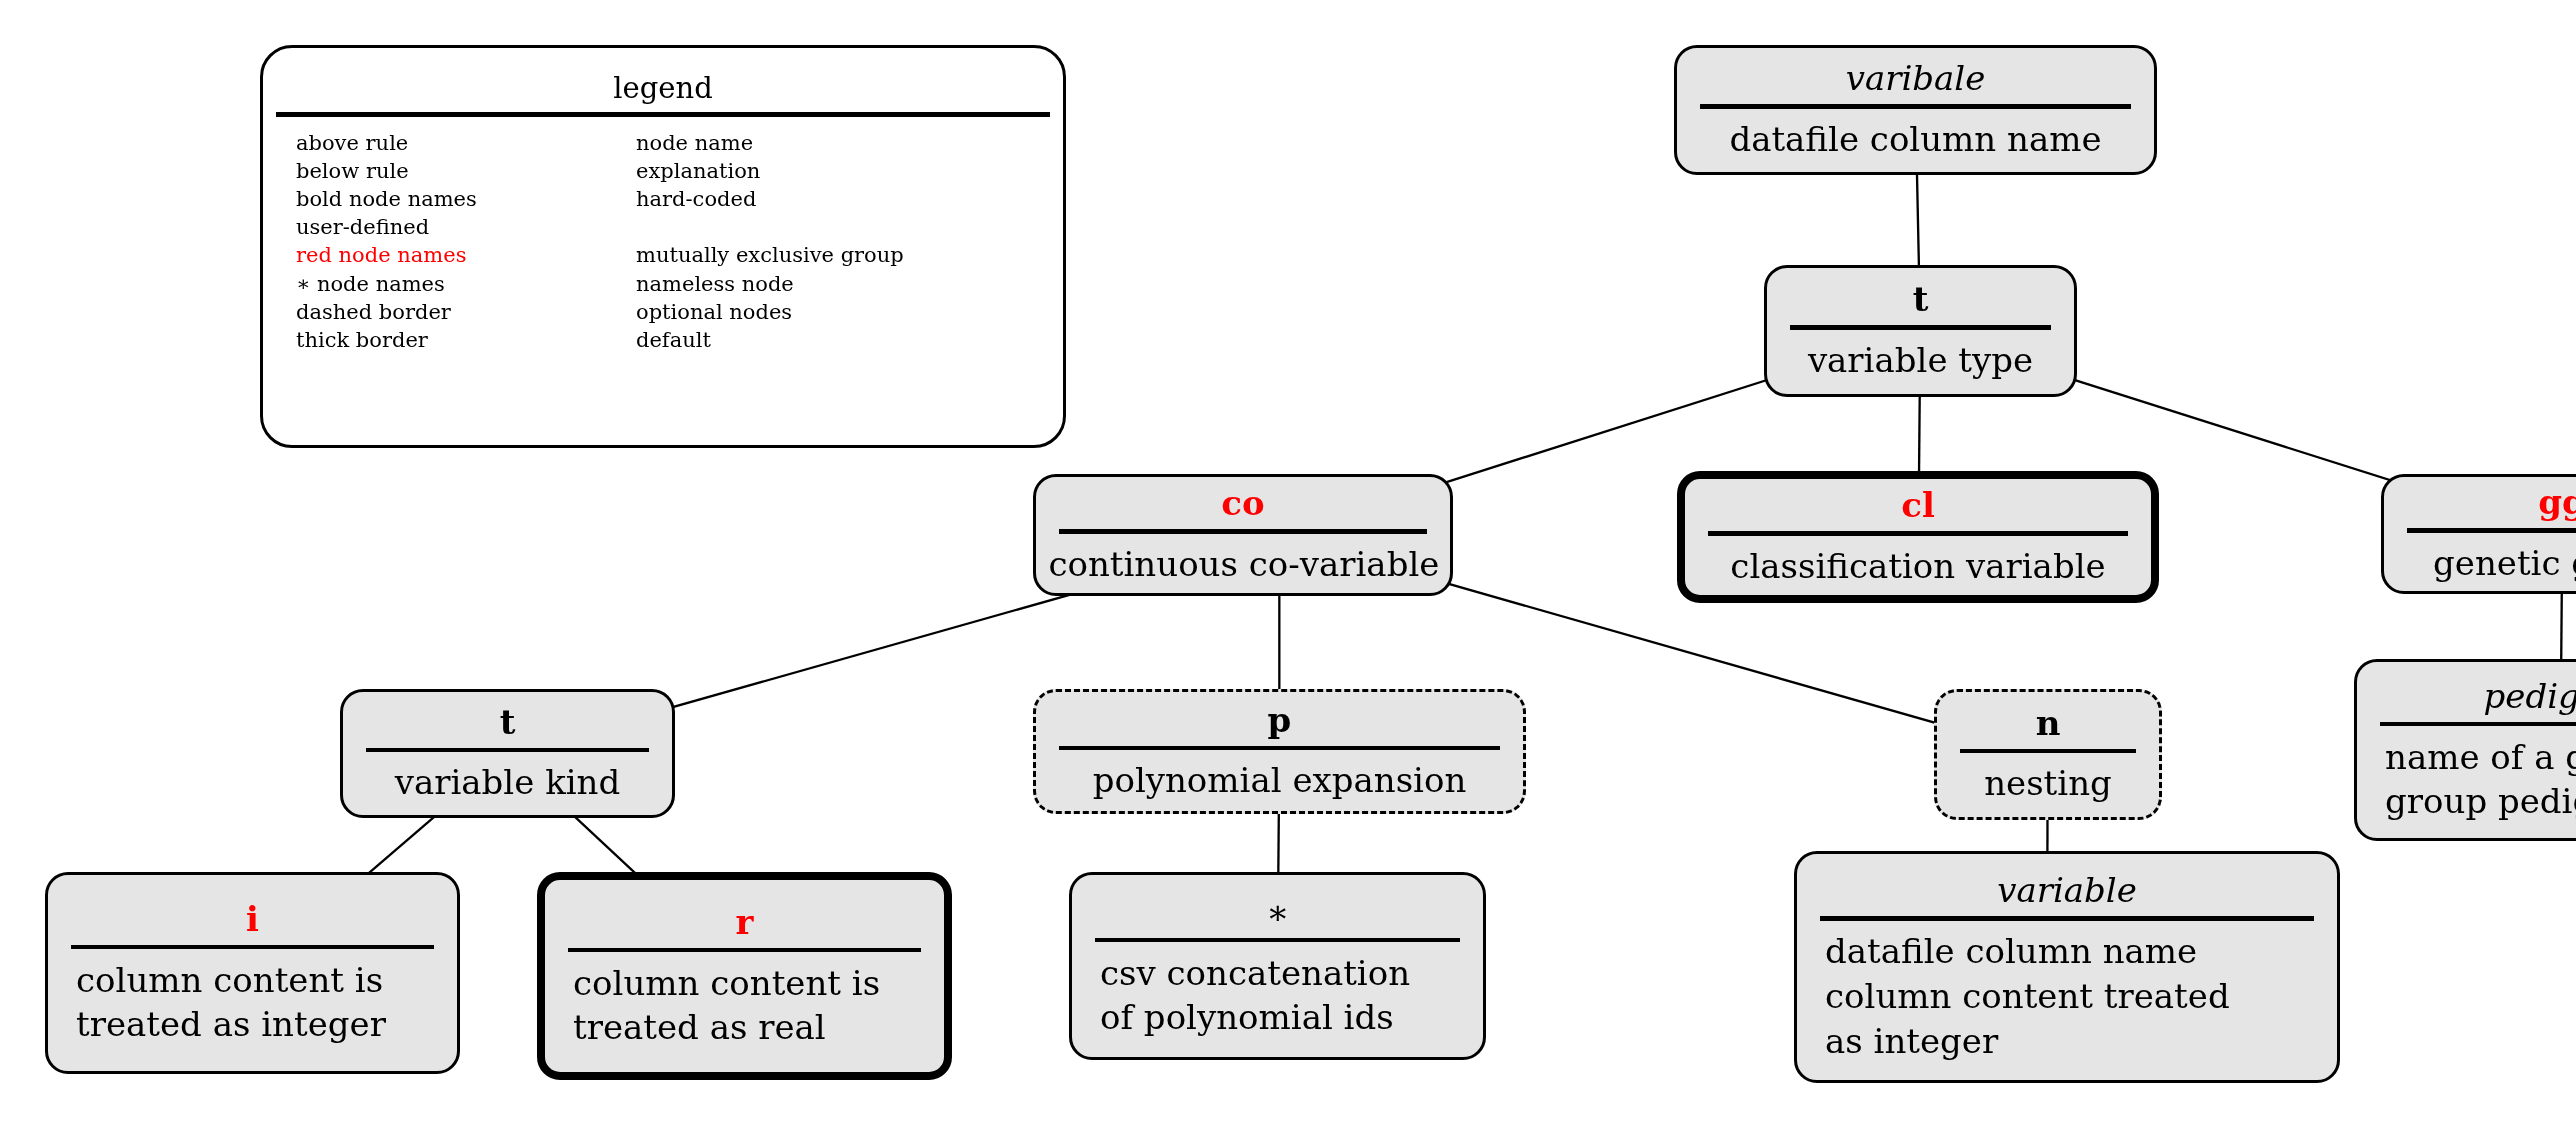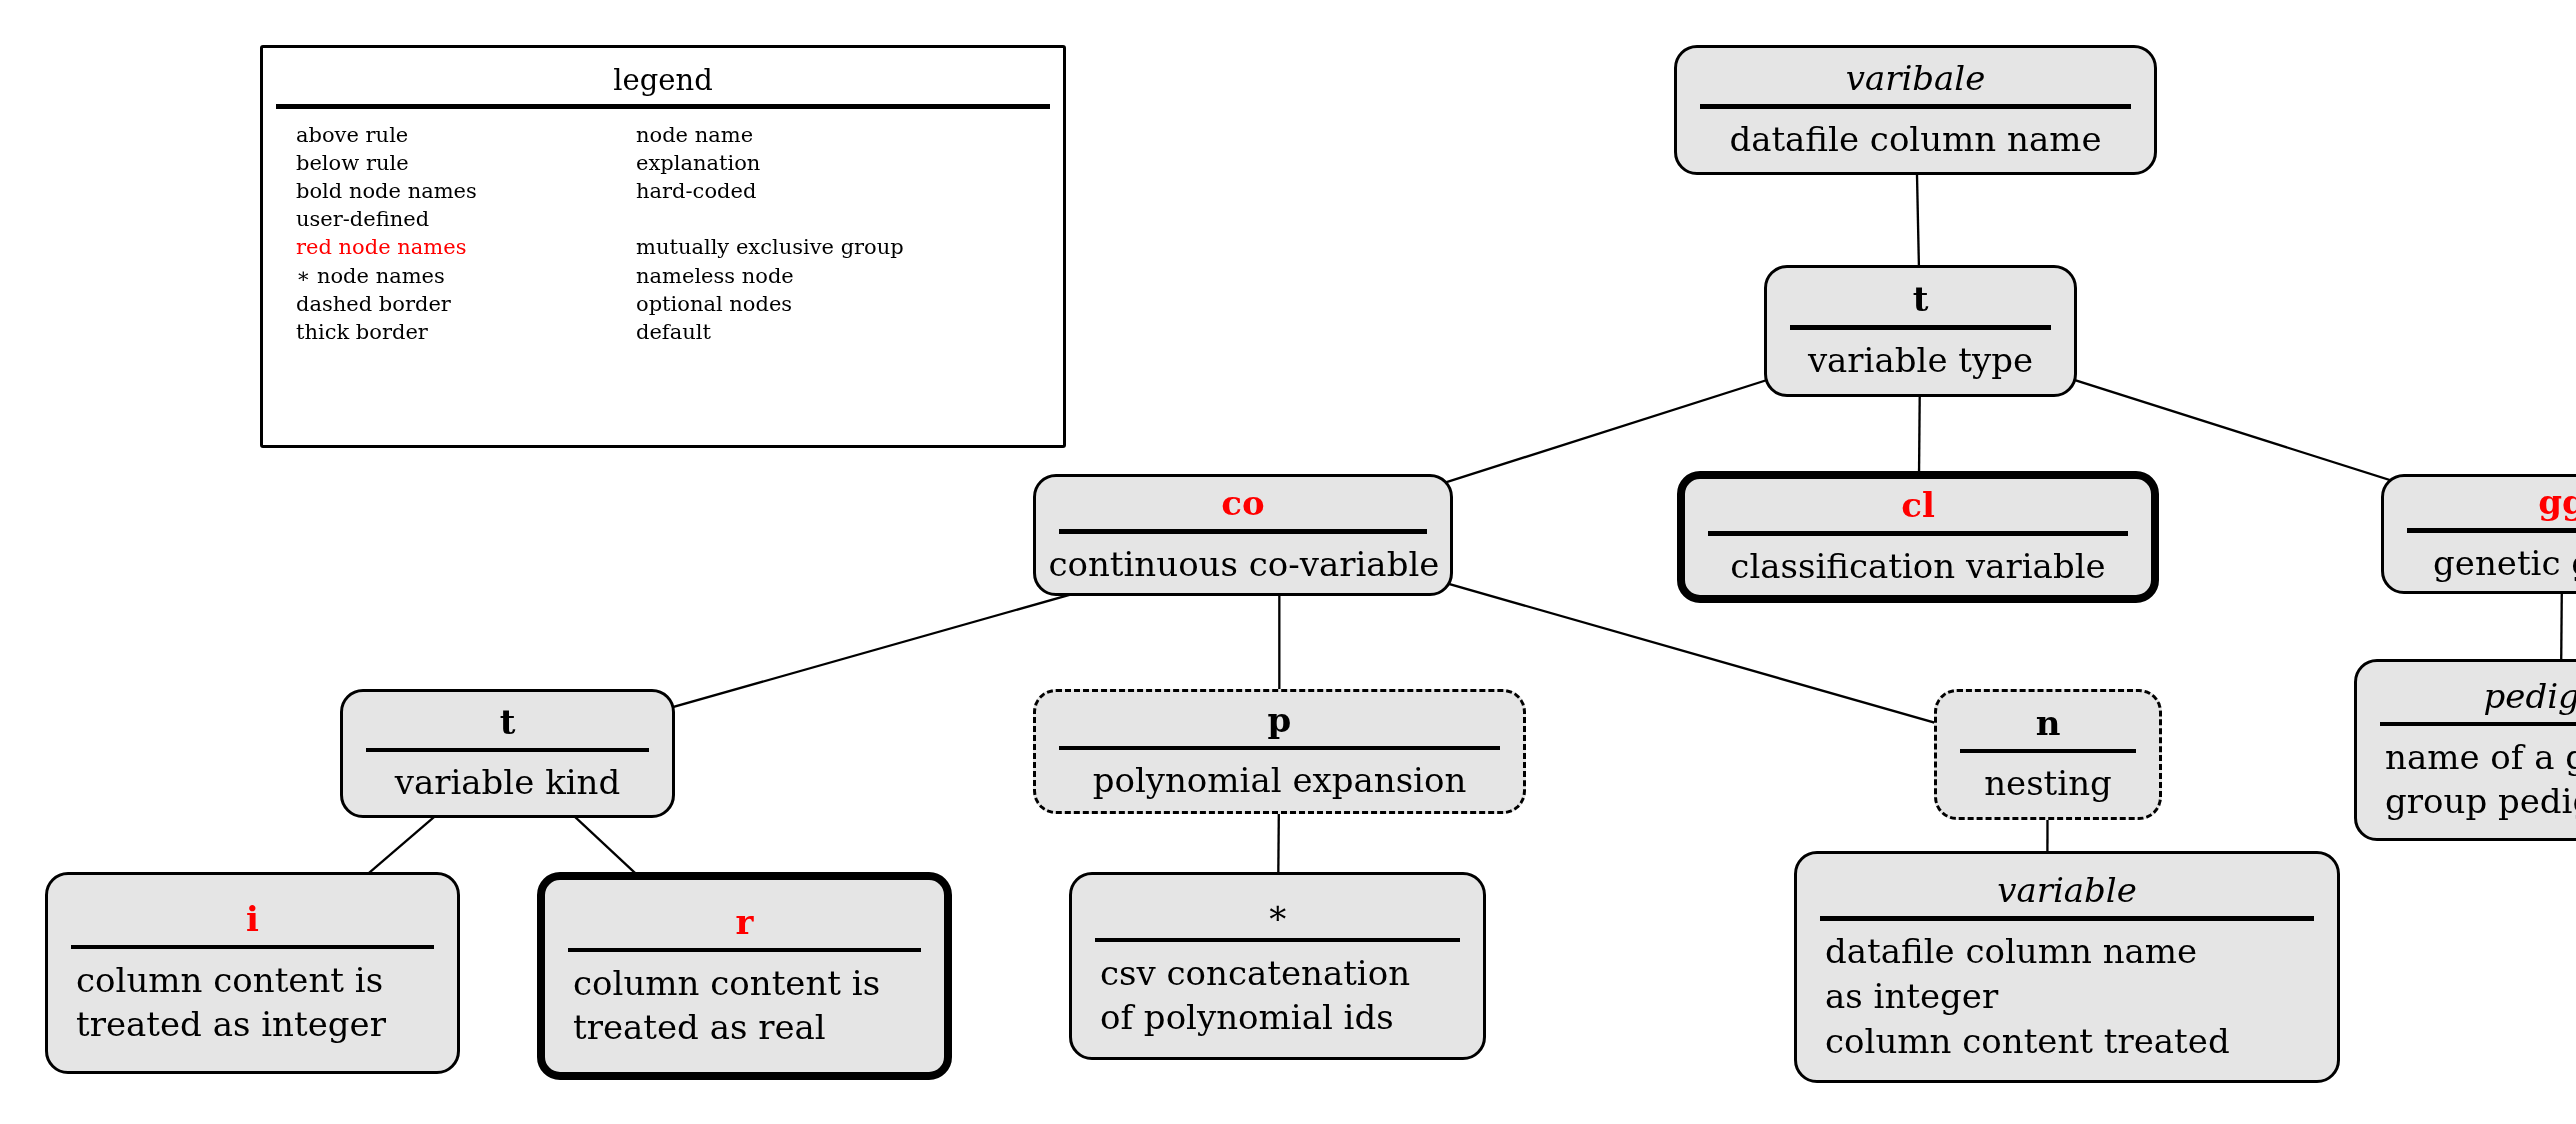--- a/index.html
+++ b/index.html
@@ -61,24 +61,24 @@
   .node-desc div    { white-space: nowrap; }
   
   .legend {
     position: absolute;
     left: 260px;
     top: 45px;
     width: 806px;
     height: 403px;
     box-sizing: border-box;
     border: 3.1px solid #000000;
-    border-radius: 3px;
+    border-radius: 32px;
     background: #ffffff;
     z-index: 1;
-    padding-top: 15px;
+    padding-top: 23px;
   }
   .legend-title {
     text-align: center;
     font-size: 29px;
     line-height: 1.2;
   }
   .legend-rule {
     height: 4.6px;
     background: #000000;
     margin: 6.2px 13.4px 12.4px;
@@ -239,20 +239,20 @@
         <div class="node-desc left">
           <div>csv concatenation</div>
           <div>of polynomial ids</div>
         </div>
       </div>
       <div class="node " style="left: 1794px; top: 851px; width: 546px; height: 232px;">
         <div class="node-name italic">variable</div>
         <div class="node-rule"></div>
         <div class="node-desc left">
           <div>datafile column name</div>
+          <div>column content treated</div>
           <div>as integer</div>
-          <div>column content treated</div>
         </div>
       </div>
     </div>
 
 </div>
 
 
 </body></html>

